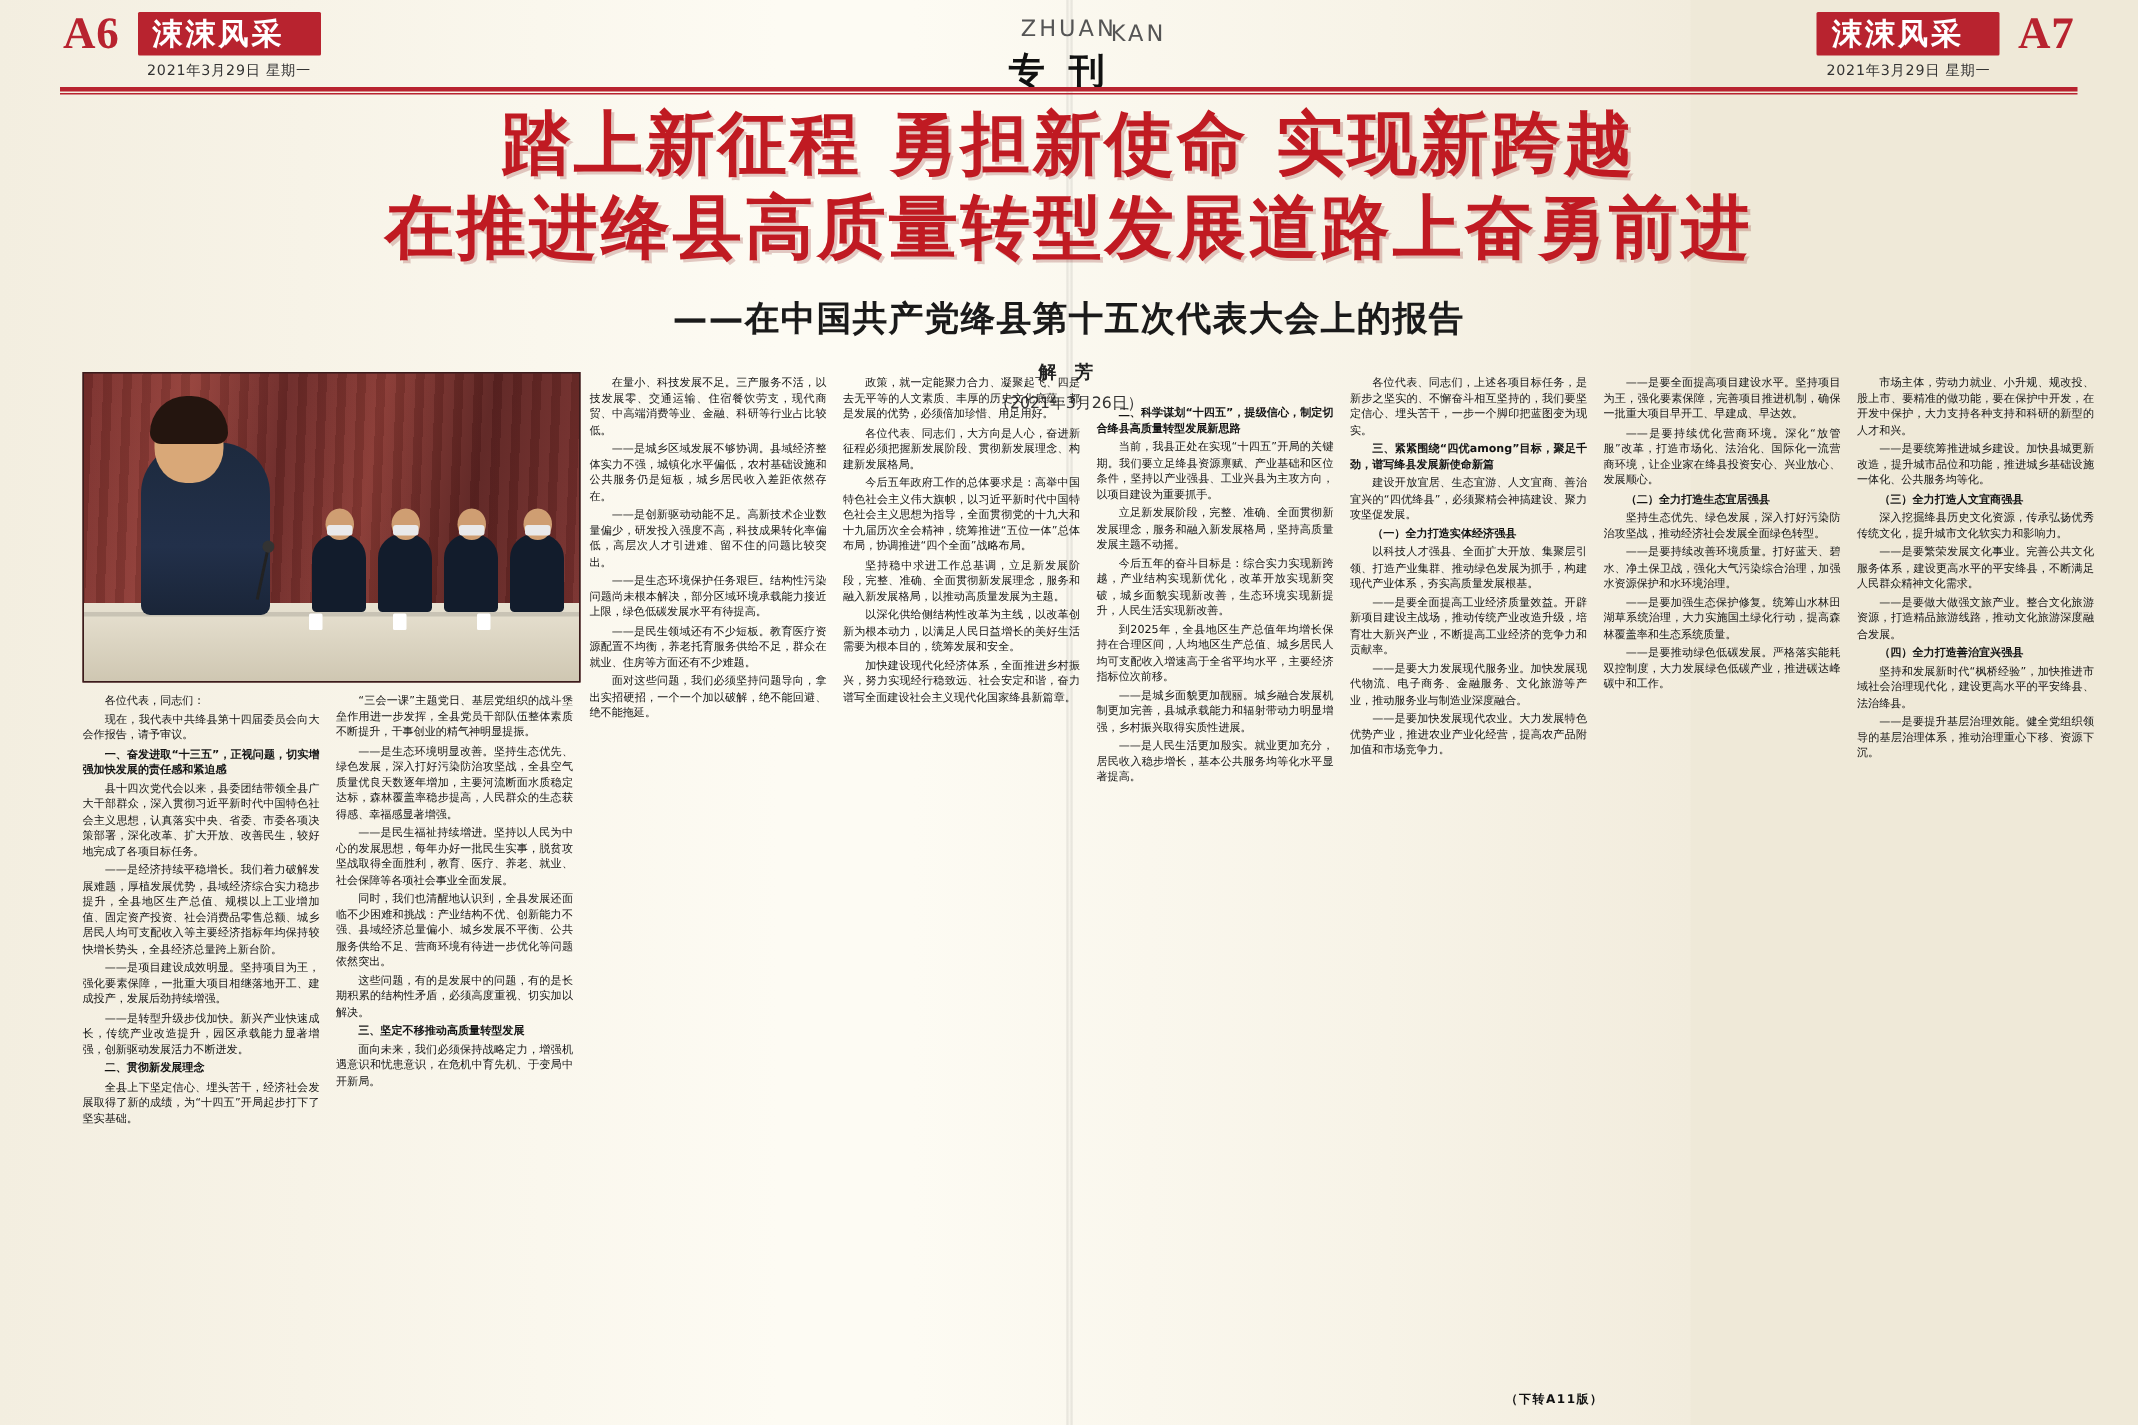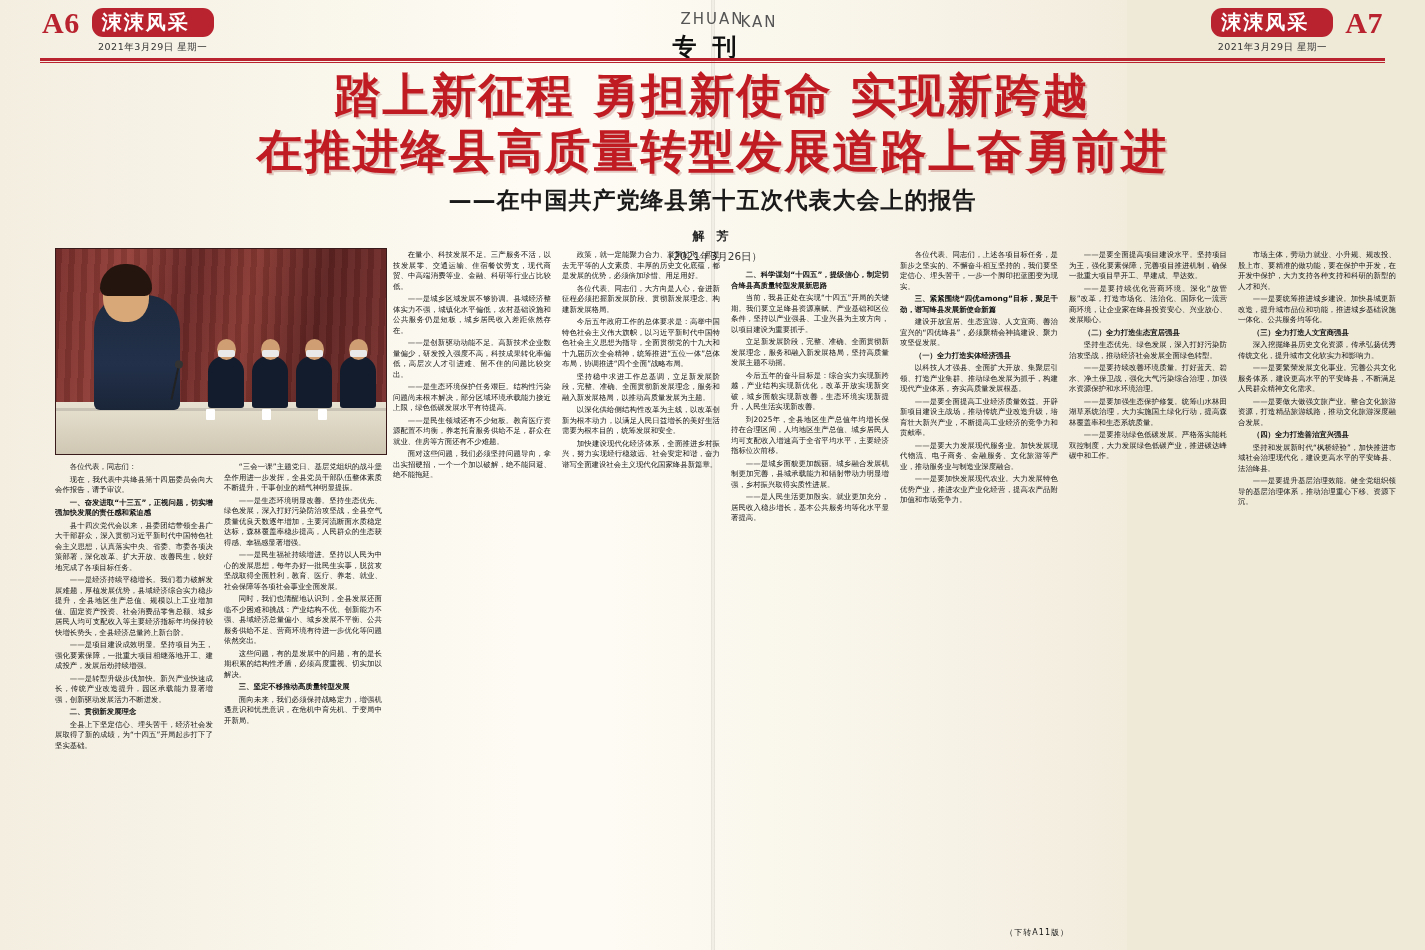--- a/index.html
+++ b/index.html
@@ -29,21 +29,21 @@
   .folio{
     font-family:"Liberation Serif","DejaVu Serif",serif;
     font-size:30px;font-weight:bold;color:#b8232f;line-height:1;
     letter-spacing:0.5px;
   }
   .mh-datewrap{display:flex;flex-direction:column;}
   .mh-logo{
     background:#b8232f;color:#fff;font-weight:bold;
     font-size:20px;letter-spacing:2px;padding:3px 24px 4px 10px;
     font-family:"DejaVu Sans",sans-serif;line-height:1.1;
-    border-radius:11px;
+    border-radius:1px;
   }
   .mh-date{
     font-size:9.5px;color:#333;margin-top:4px;letter-spacing:0.5px;
     text-align:center;
   }
   .mh-center{
     position:absolute;left:0;right:0;top:10px;text-align:center;
   }
   .mh-pinyin{font-size:15px;letter-spacing:2px;color:#555;}
   .mh-zhuankan{
@@ -64,21 +64,21 @@
   }
   .hl1,.hl2{
     font-family:"DejaVu Sans","Liberation Sans",sans-serif;
     font-weight:bold;color:#c01a22;
     text-shadow:2px 2px 0 rgba(120,0,0,0.20);
     letter-spacing:2px;line-height:1.12;
   }
   .hl1{font-size:46px;}
   .hl2{font-size:46px;margin-top:4px;}
   .hl-sub{
-    margin-top:8px;font-size:23px;font-weight:bold;color:#1a1a1a;
+    margin-top:20px;font-size:23px;font-weight:bold;color:#1a1a1a;
     letter-spacing:1px;font-family:"DejaVu Sans",sans-serif;
   }
   .hl-author{margin-top:12px;font-size:12px;color:#222;letter-spacing:4px;font-weight:bold;}
   .hl-date{margin-top:5px;font-size:10.5px;color:#333;}
 
   
   .photo{
     position:absolute;left:55px;top:248px;width:330px;height:205px;
     background:#5a2b2b;overflow:hidden;border:1px solid #3a1b1b;
   }
@@ -142,21 +142,21 @@
     margin:0 0 2px 0;
     font-family:"DejaVu Sans","Liberation Sans",sans-serif;
     font-size:7.4px;line-height:1.42;color:#141414;
     text-align:justify;text-indent:2em;
     word-break:break-all;
   }
   .col p.h{
     font-weight:bold;text-indent:2em;
   }
   .jump{
-    position:absolute;right:0;bottom:2px;font-size:8px;font-weight:normal;color:#111;
+    position:absolute;right:0;bottom:2px;font-size:8px;font-weight:bold;color:#111;
     letter-spacing:1px;
   }
 </style>
 </head>
 <body>
 
 <div class="page">
   <div class="fold"></div>
 
   <div class="masthead">

